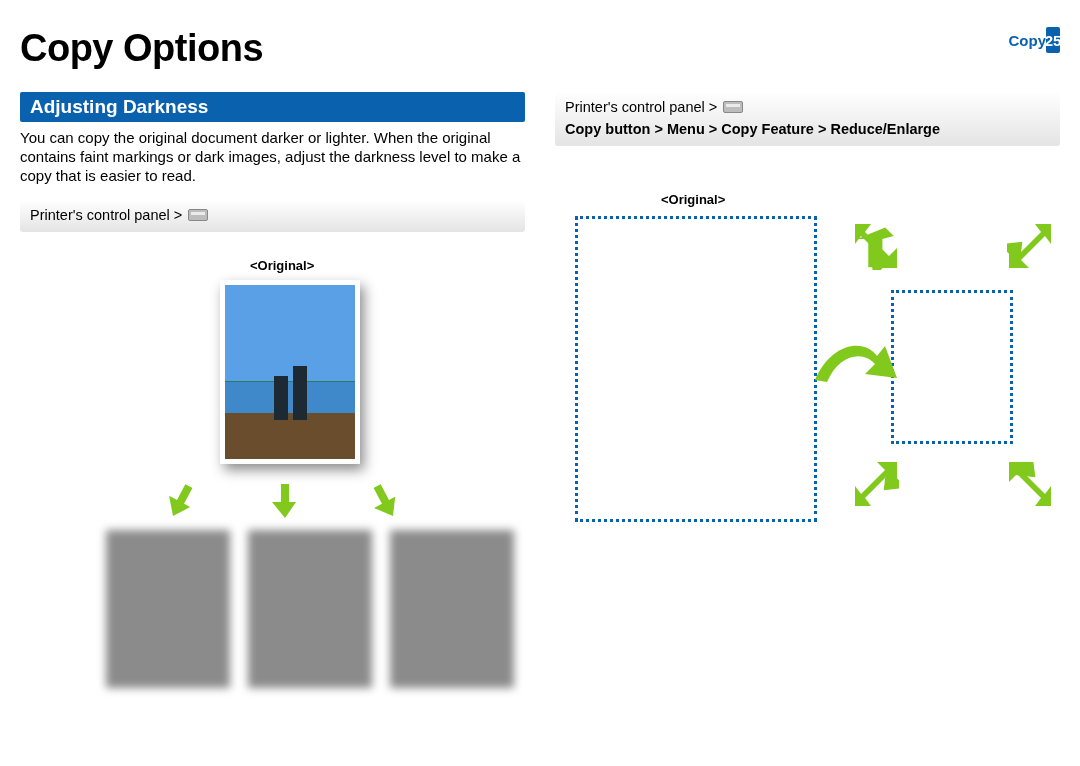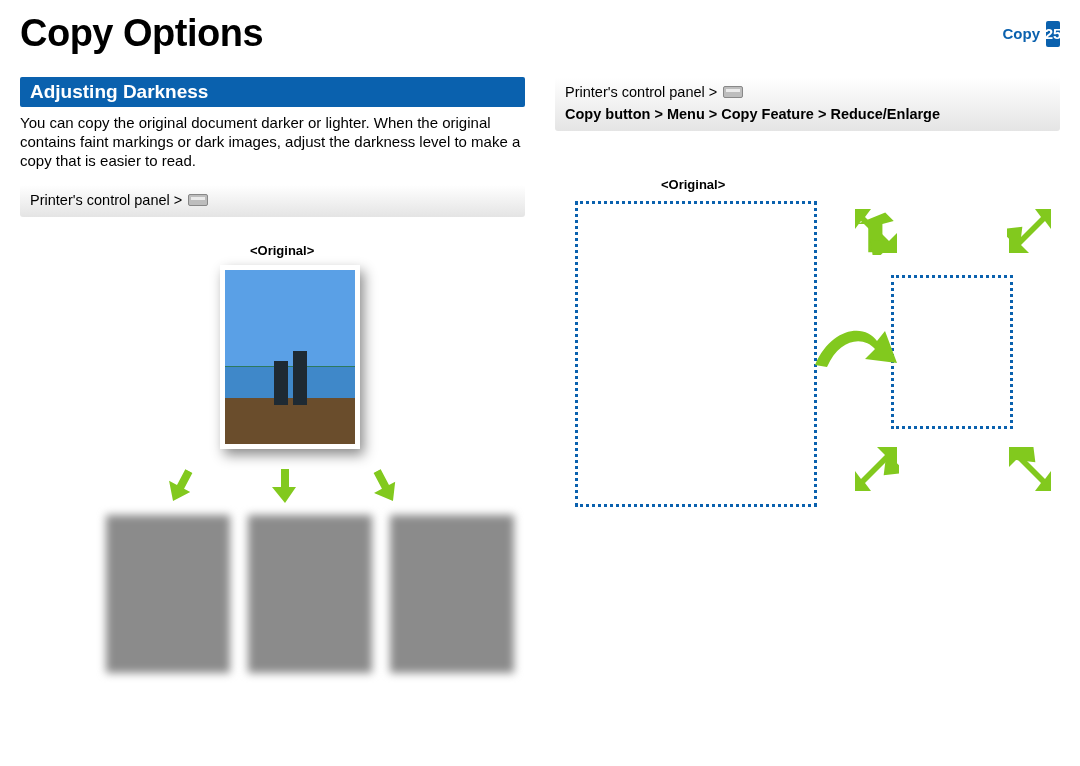--- a/index.html
+++ b/index.html
@@ -8,32 +8,33 @@
     height: 766px;
     font-family: "Segoe UI", "Myriad Pro", Arial, sans-serif;
     background: #fff;
     color: #000;
     position: relative;
     overflow: hidden;
   }
   .page-header {
     display: flex;
     justify-content: space-between;
-    align-items: center;
+    align-items: flex-start;
     padding: 12px 20px 0 20px;
+    margin-top: 15px;
   }
   .page-title {
     font-size: 38px;
     font-weight: 700;
     letter-spacing: -0.5px;
   }
   .page-num-area {
     display: flex;
     align-items: center;
-    gap: 6px;
+    gap: 0;
   }
   .section-name {
     color: #0a61ae;
     font-weight: 700;
     font-size: 15px;
   }
   .page-badge {
     background: #0a61ae;
     color: #fff;
     font-weight: 700;

